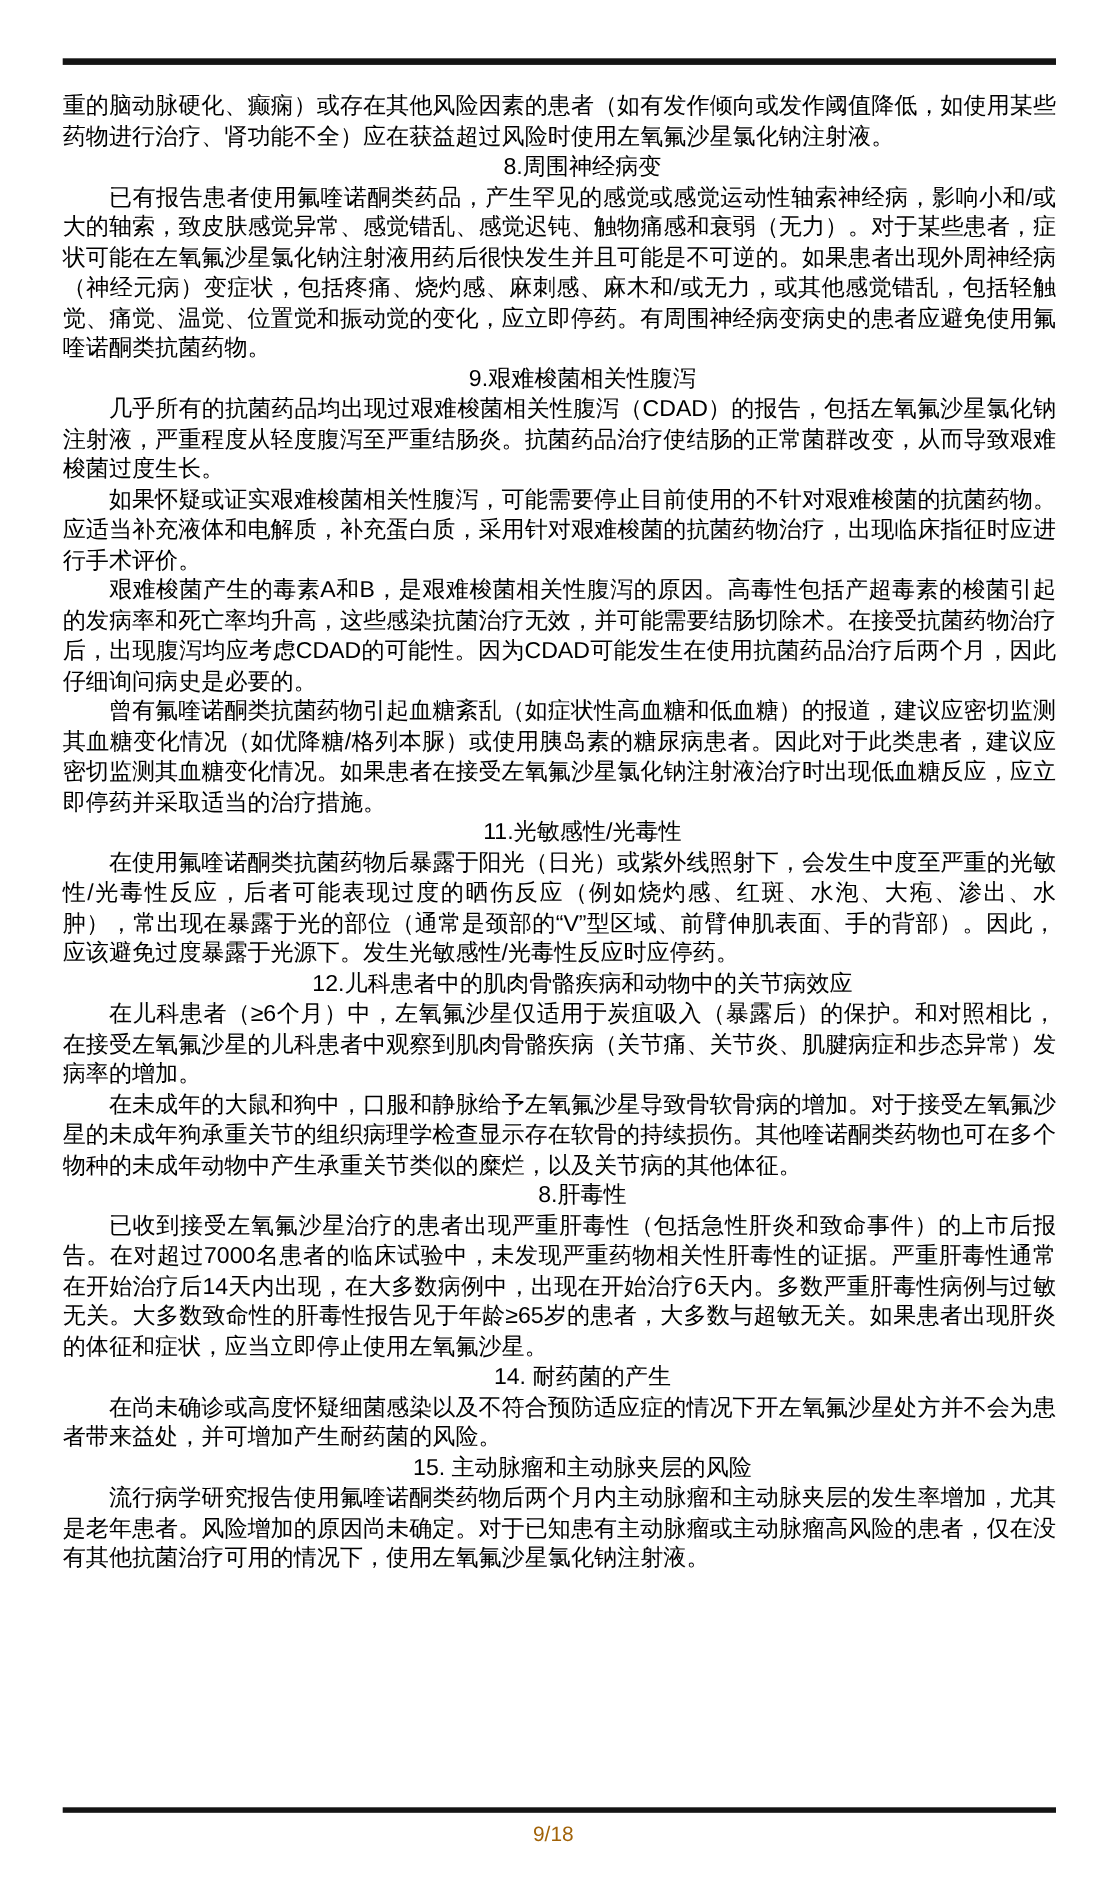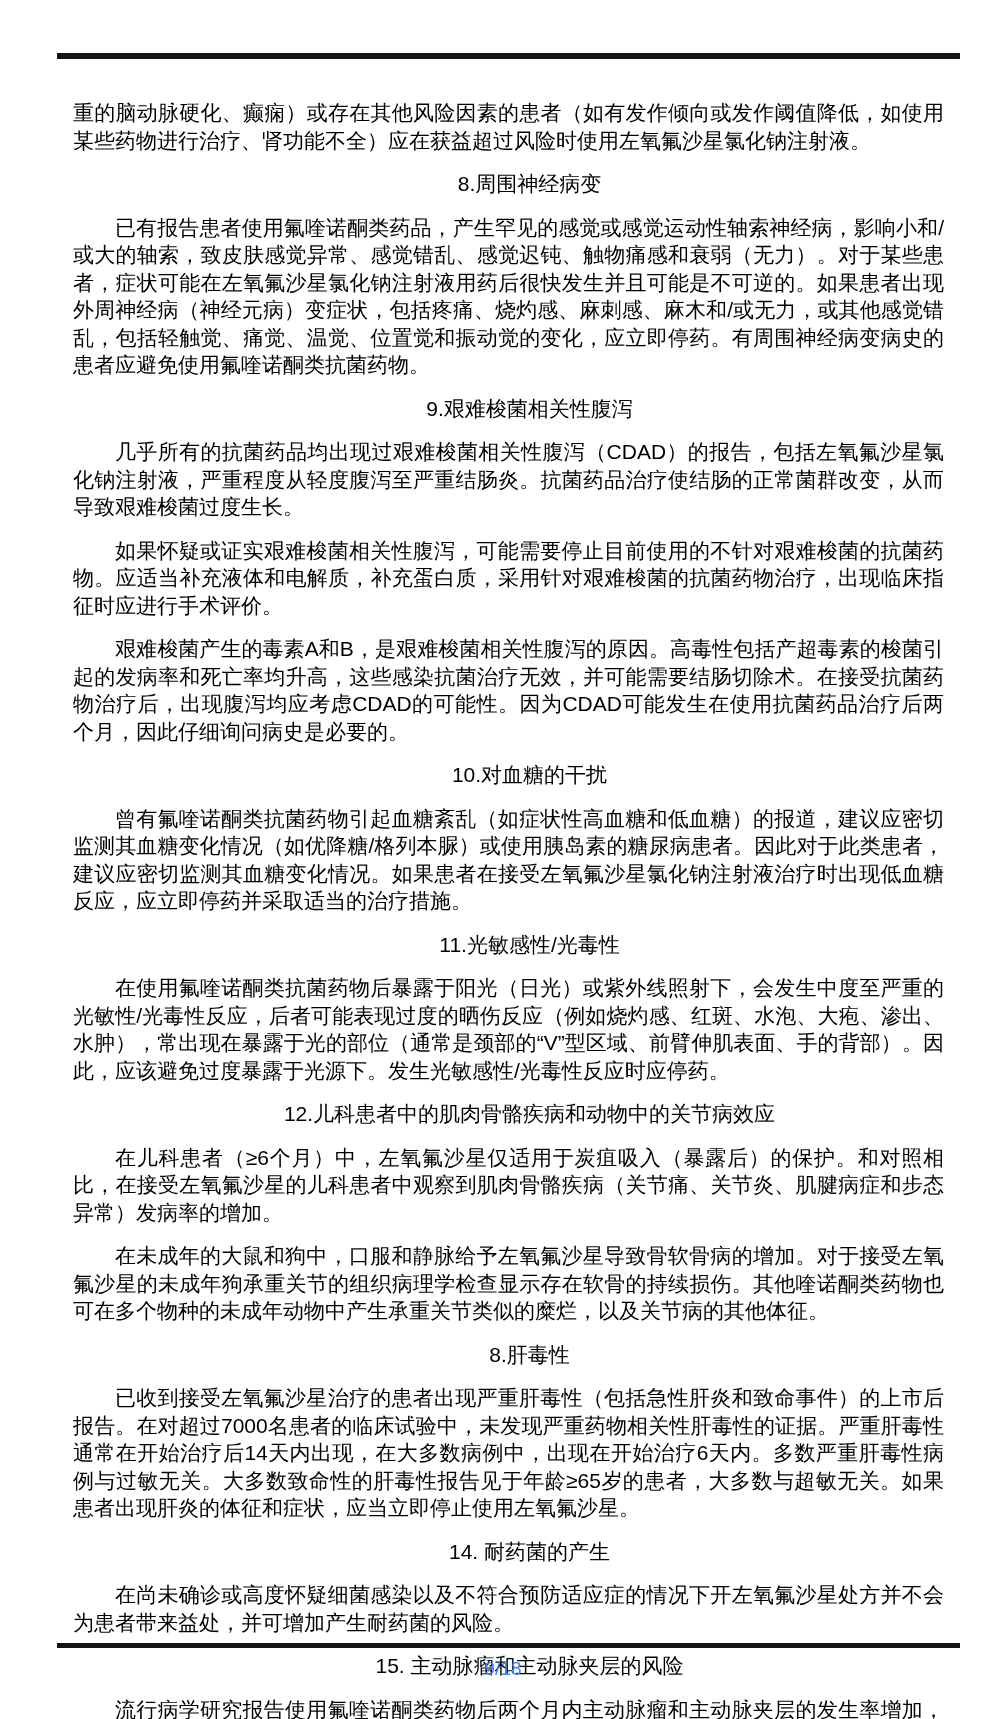--- a/index.html
+++ b/index.html
@@ -28,21 +28,21 @@
     position: absolute;
     left: 57px;
     top: 83px;
     width: 903px;
     font-size: 21px;
     line-height: 27.5px;
     text-align: justify;
     text-justify: inter-character;
   }
   .block {
-    margin: 16px;
+    margin: 0;
     word-break: break-all;
     overflow-wrap: anywhere;
   }
   .block.paragraph {
     text-indent: 2em;
     font-weight: 400;
   }
   .block.continuation {
     text-indent: 0;
     font-weight: 400;
@@ -62,37 +62,36 @@
   }
   .page-number {
     position: absolute;
     left: 0;
     top: 1656px;
     width: 1006px;
     text-align: center;
     font-size: 19px;
     line-height: 26px;
     font-weight: 400;
-    color: #3b82f6;
+    color: #a16207;
   }
 </style>
 </head>
 <body>
 
 <div class="page">
   <div class="top-rule"></div>
   <div class="doc-body">
       <div class="block continuation">重的脑动脉硬化、癫痫）或存在其他风险因素的患者（如有发作倾向或发作阈值降低，如使用某些药物进行治疗、肾功能不全）应在获益超过风险时使用左氧氟沙星氯化钠注射液。</div>
       <div class="block heading">8.周围神经病变</div>
       <div class="block paragraph">已有报告患者使用氟喹诺酮类药品，产生罕见的感觉或感觉运动性轴索神经病，影响小和/或大的轴索，致皮肤感觉异常、感觉错乱、感觉迟钝、触物痛感和衰弱（无力）。对于某些患者，症状可能在左氧氟沙星氯化钠注射液用药后很快发生并且可能是不可逆的。如果患者出现外周神经病（神经元病）变症状，包括疼痛、烧灼感、麻刺感、麻木和/或无力，或其他感觉错乱，包括轻触觉、痛觉、温觉、位置觉和振动觉的变化，应立即停药。有周围神经病变病史的患者应避免使用氟喹诺酮类抗菌药物。</div>
       <div class="block heading">9.艰难梭菌相关性腹泻</div>
       <div class="block paragraph">几乎所有的抗菌药品均出现过艰难梭菌相关性腹泻（CDAD）的报告，包括左氧氟沙星氯化钠注射液，严重程度从轻度腹泻至严重结肠炎。抗菌药品治疗使结肠的正常菌群改变，从而导致艰难梭菌过度生长。</div>
       <div class="block paragraph">如果怀疑或证实艰难梭菌相关性腹泻，可能需要停止目前使用的不针对艰难梭菌的抗菌药物。应适当补充液体和电解质，补充蛋白质，采用针对艰难梭菌的抗菌药物治疗，出现临床指征时应进行手术评价。</div>
       <div class="block paragraph">艰难梭菌产生的毒素A和B，是艰难梭菌相关性腹泻的原因。高毒性包括产超毒素的梭菌引起的发病率和死亡率均升高，这些感染抗菌治疗无效，并可能需要结肠切除术。在接受抗菌药物治疗后，出现腹泻均应考虑CDAD的可能性。因为CDAD可能发生在使用抗菌药品治疗后两个月，因此仔细询问病史是必要的。</div>
-      <div class="block heading">10.对血糖的干扰</div>
       <div class="block paragraph">曾有氟喹诺酮类抗菌药物引起血糖紊乱（如症状性高血糖和低血糖）的报道，建议应密切监测其血糖变化情况（如优降糖/格列本脲）或使用胰岛素的糖尿病患者。因此对于此类患者，建议应密切监测其血糖变化情况。如果患者在接受左氧氟沙星氯化钠注射液治疗时出现低血糖反应，应立即停药并采取适当的治疗措施。</div>
       <div class="block heading">11.光敏感性/光毒性</div>
       <div class="block paragraph">在使用氟喹诺酮类抗菌药物后暴露于阳光（日光）或紫外线照射下，会发生中度至严重的光敏性/光毒性反应，后者可能表现过度的晒伤反应（例如烧灼感、红斑、水泡、大疱、渗出、水肿），常出现在暴露于光的部位（通常是颈部的“V”型区域、前臂伸肌表面、手的背部）。因此，应该避免过度暴露于光源下。发生光敏感性/光毒性反应时应停药。</div>
       <div class="block heading">12.儿科患者中的肌肉骨骼疾病和动物中的关节病效应</div>
       <div class="block paragraph">在儿科患者（≥6个月）中，左氧氟沙星仅适用于炭疽吸入（暴露后）的保护。和对照相比，在接受左氧氟沙星的儿科患者中观察到肌肉骨骼疾病（关节痛、关节炎、肌腱病症和步态异常）发病率的增加。</div>
       <div class="block paragraph">在未成年的大鼠和狗中，口服和静脉给予左氧氟沙星导致骨软骨病的增加。对于接受左氧氟沙星的未成年狗承重关节的组织病理学检查显示存在软骨的持续损伤。其他喹诺酮类药物也可在多个物种的未成年动物中产生承重关节类似的糜烂，以及关节病的其他体征。</div>
       <div class="block heading">8.肝毒性</div>
       <div class="block paragraph">已收到接受左氧氟沙星治疗的患者出现严重肝毒性（包括急性肝炎和致命事件）的上市后报告。在对超过7000名患者的临床试验中，未发现严重药物相关性肝毒性的证据。严重肝毒性通常在开始治疗后14天内出现，在大多数病例中，出现在开始治疗6天内。多数严重肝毒性病例与过敏无关。大多数致命性的肝毒性报告见于年龄≥65岁的患者，大多数与超敏无关。如果患者出现肝炎的体征和症状，应当立即停止使用左氧氟沙星。</div>
       <div class="block heading">14. 耐药菌的产生</div>
       <div class="block paragraph">在尚未确诊或高度怀疑细菌感染以及不符合预防适应症的情况下开左氧氟沙星处方并不会为患者带来益处，并可增加产生耐药菌的风险。</div>

